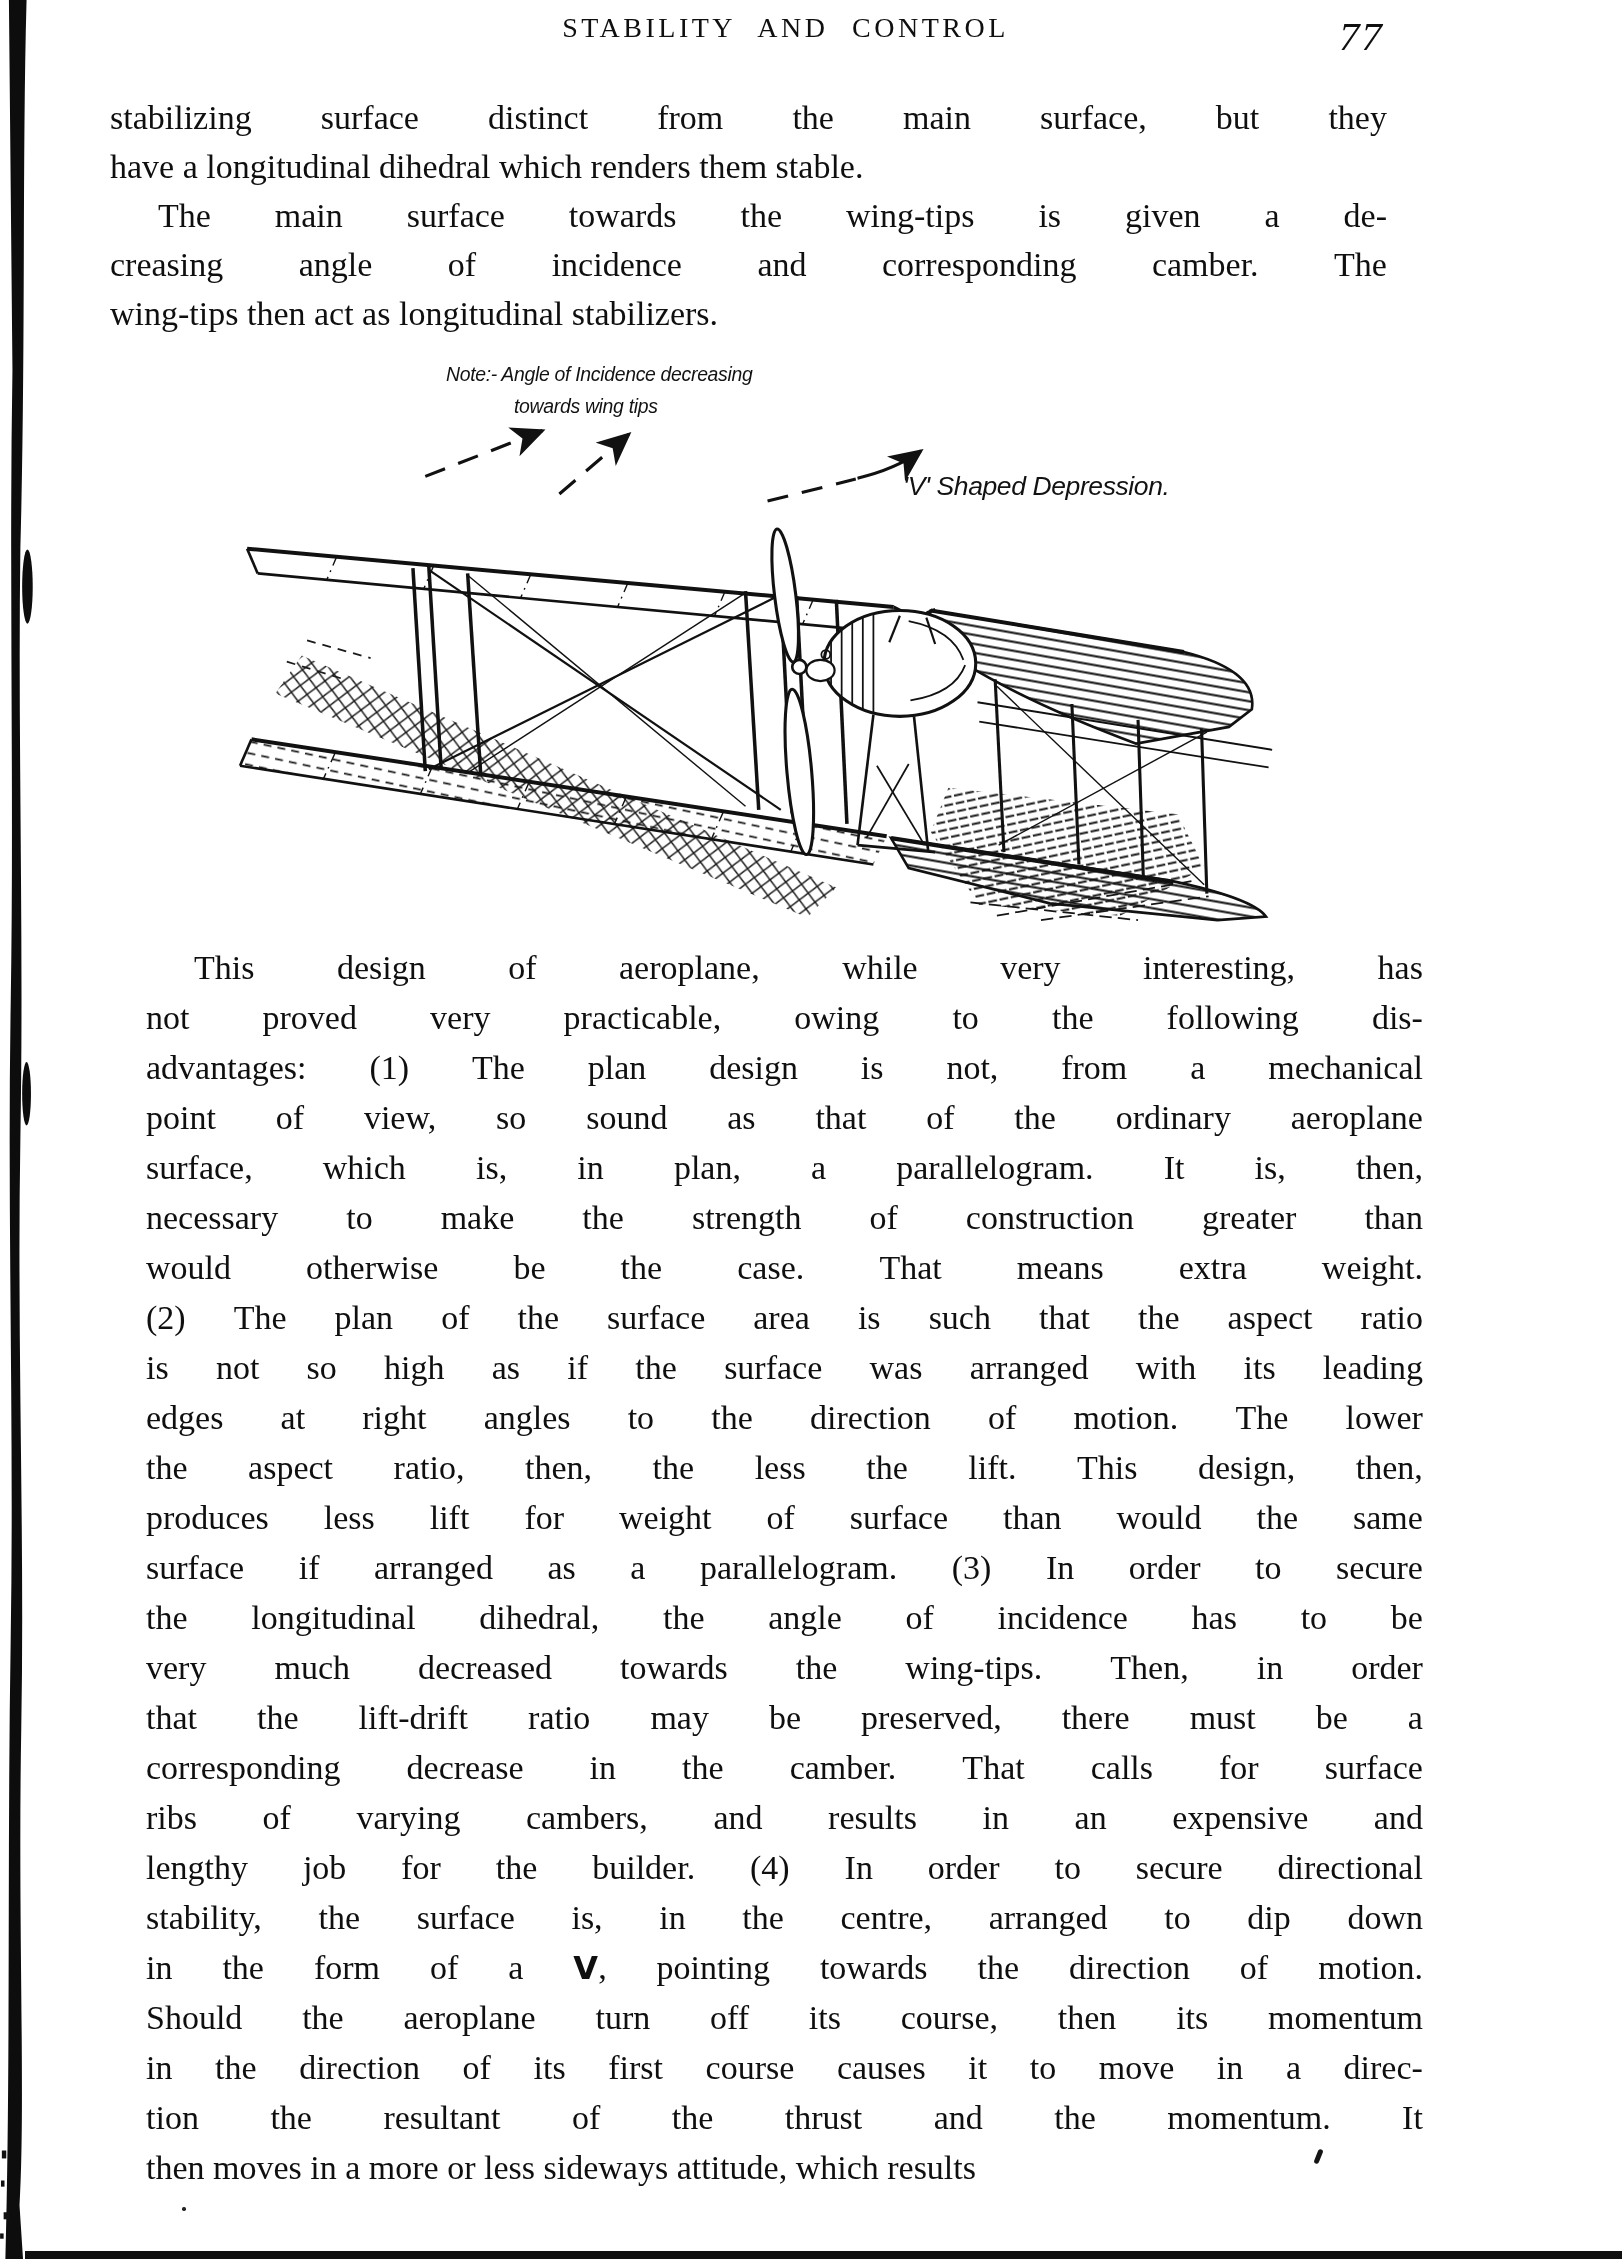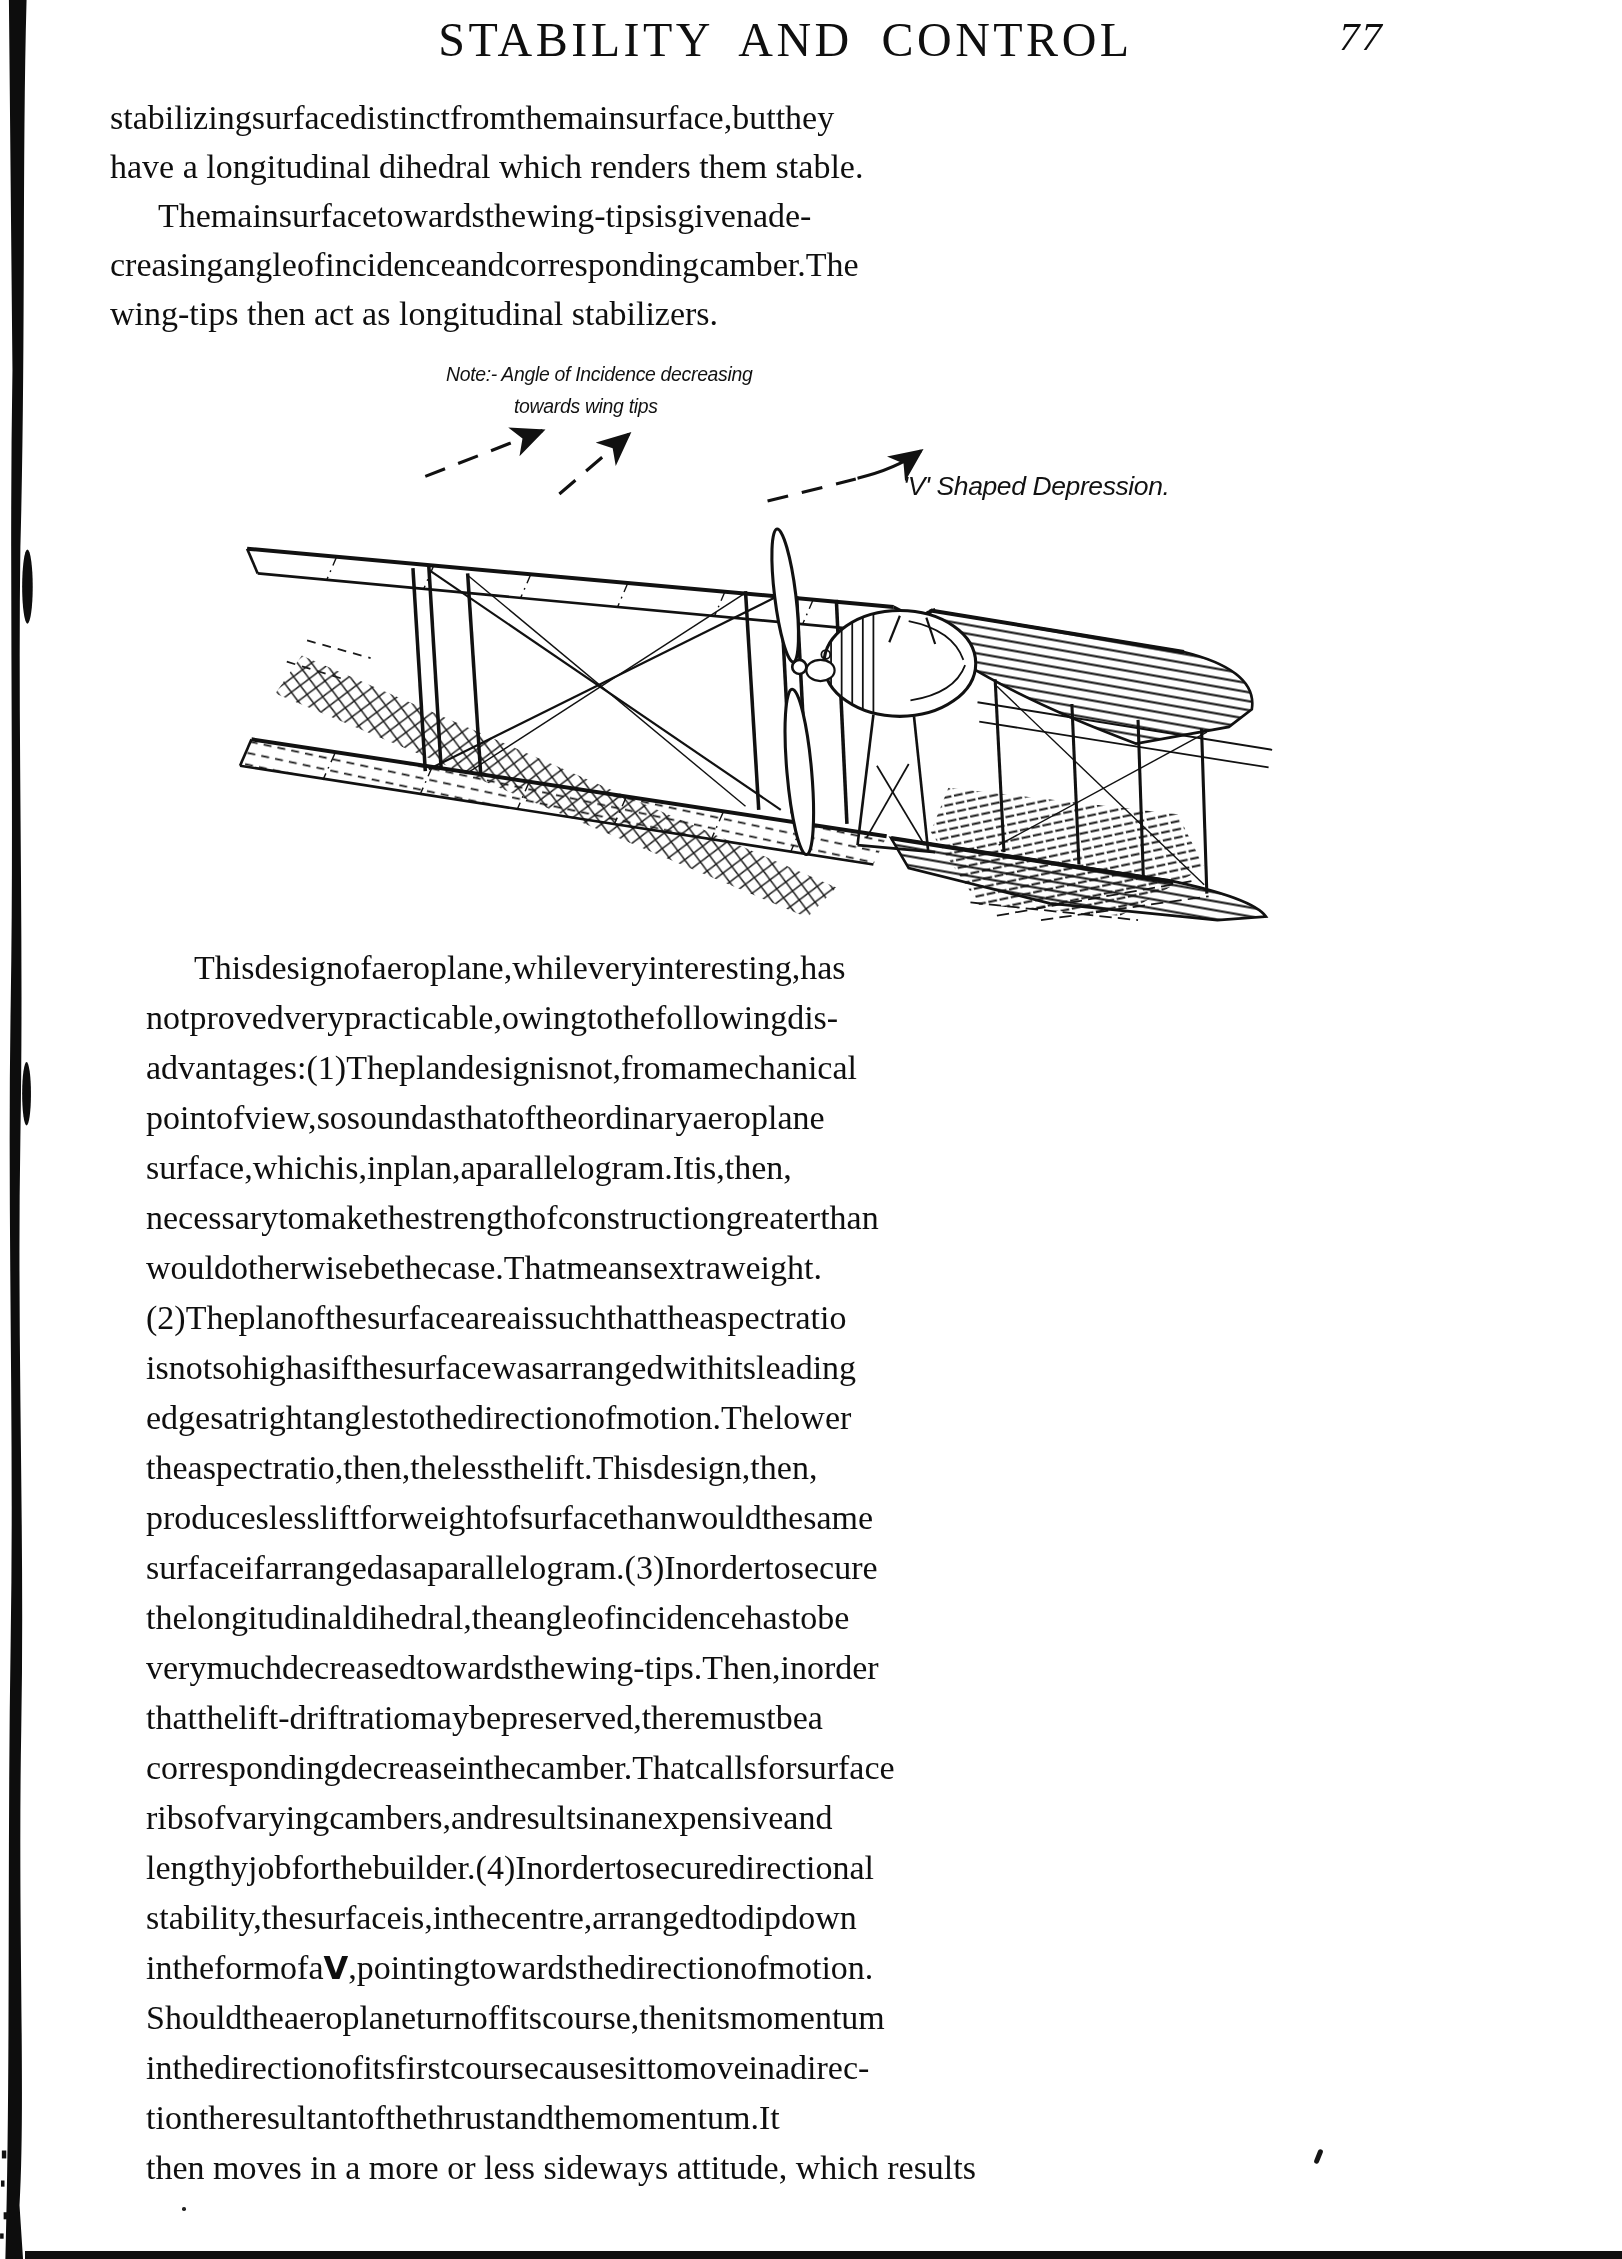--- a/index.html
+++ b/index.html
@@ -15,33 +15,33 @@
   .binding-svg{position:absolute;left:0;top:0;}
   .bottom-edge{position:absolute;left:25px;top:2251px;width:1598px;height:8px;background:#101010;}
   .speck-tick{position:absolute;left:1316px;top:2149px;width:5.3px;height:15px;background:#151515;border-radius:2.6px;transform:rotate(22deg);}
   .speck-dot{position:absolute;left:182px;top:2207px;width:3.5px;height:3.5px;background:#222;border-radius:50%;}
   
   .col{position:absolute;left:110px;width:1277px;}
   .header{top:12.4px;height:71px;}
   .title{
     position:absolute;left:0;right:0;top:0;
     text-align:center;padding-left:74px;
-    font-size:48px;letter-spacing:3.5px;word-spacing:13.2px;
+    font-size:28px;letter-spacing:3.5px;word-spacing:13.2px;
     white-space:nowrap;
   }
   .pagenum{
     position:absolute;right:3.5px;top:0;
     font-style:italic;font-size:41px;letter-spacing:1.8px;
   }
   
   .textblock{font-size:34px;}
   .intro{top:99px;}
   .bodyblock{top:949px;margin-left:36px;}
   .line{
-    display:flex;
+    display:flex;justify-content:space-between;
     white-space:pre;align-items:flex-start;
   }
   .intro .line{height:49px;}
   .bodyblock .line{height:50px;}
   .line.noj{display:block;}
   .line.ind{padding-left:48px;}
   .line b{font-family:"DejaVu Sans", sans-serif;font-weight:700;font-size:32px;}
   
   .figure{position:absolute;left:0;top:351px;width:1622px;height:582px;}
   .plane-svg{position:absolute;left:203px;top:0;}

